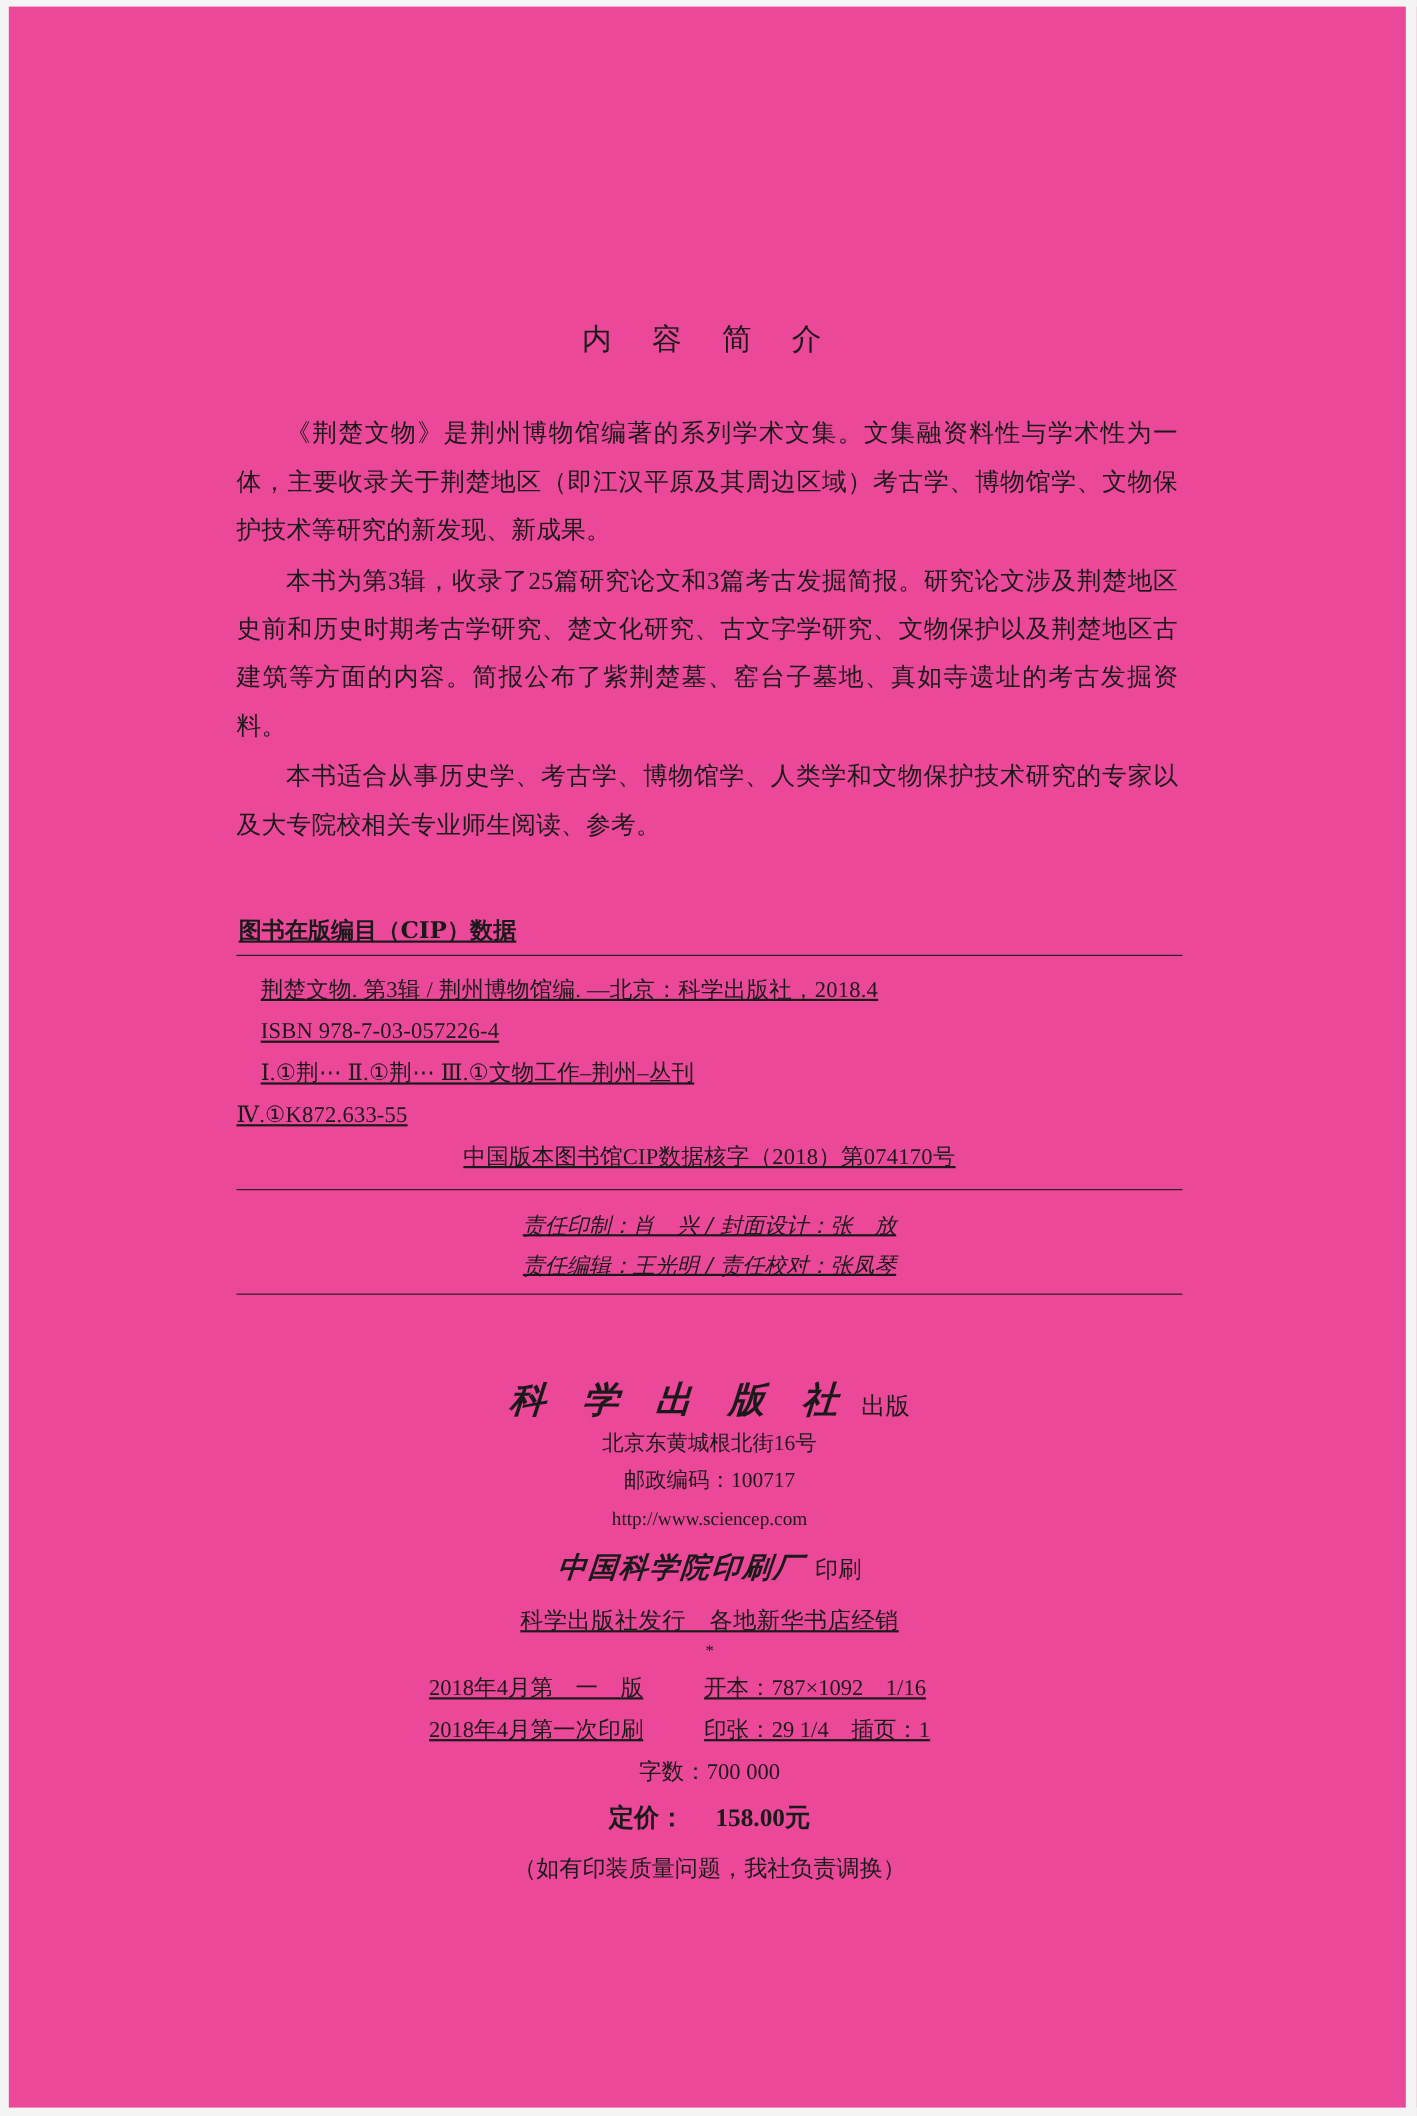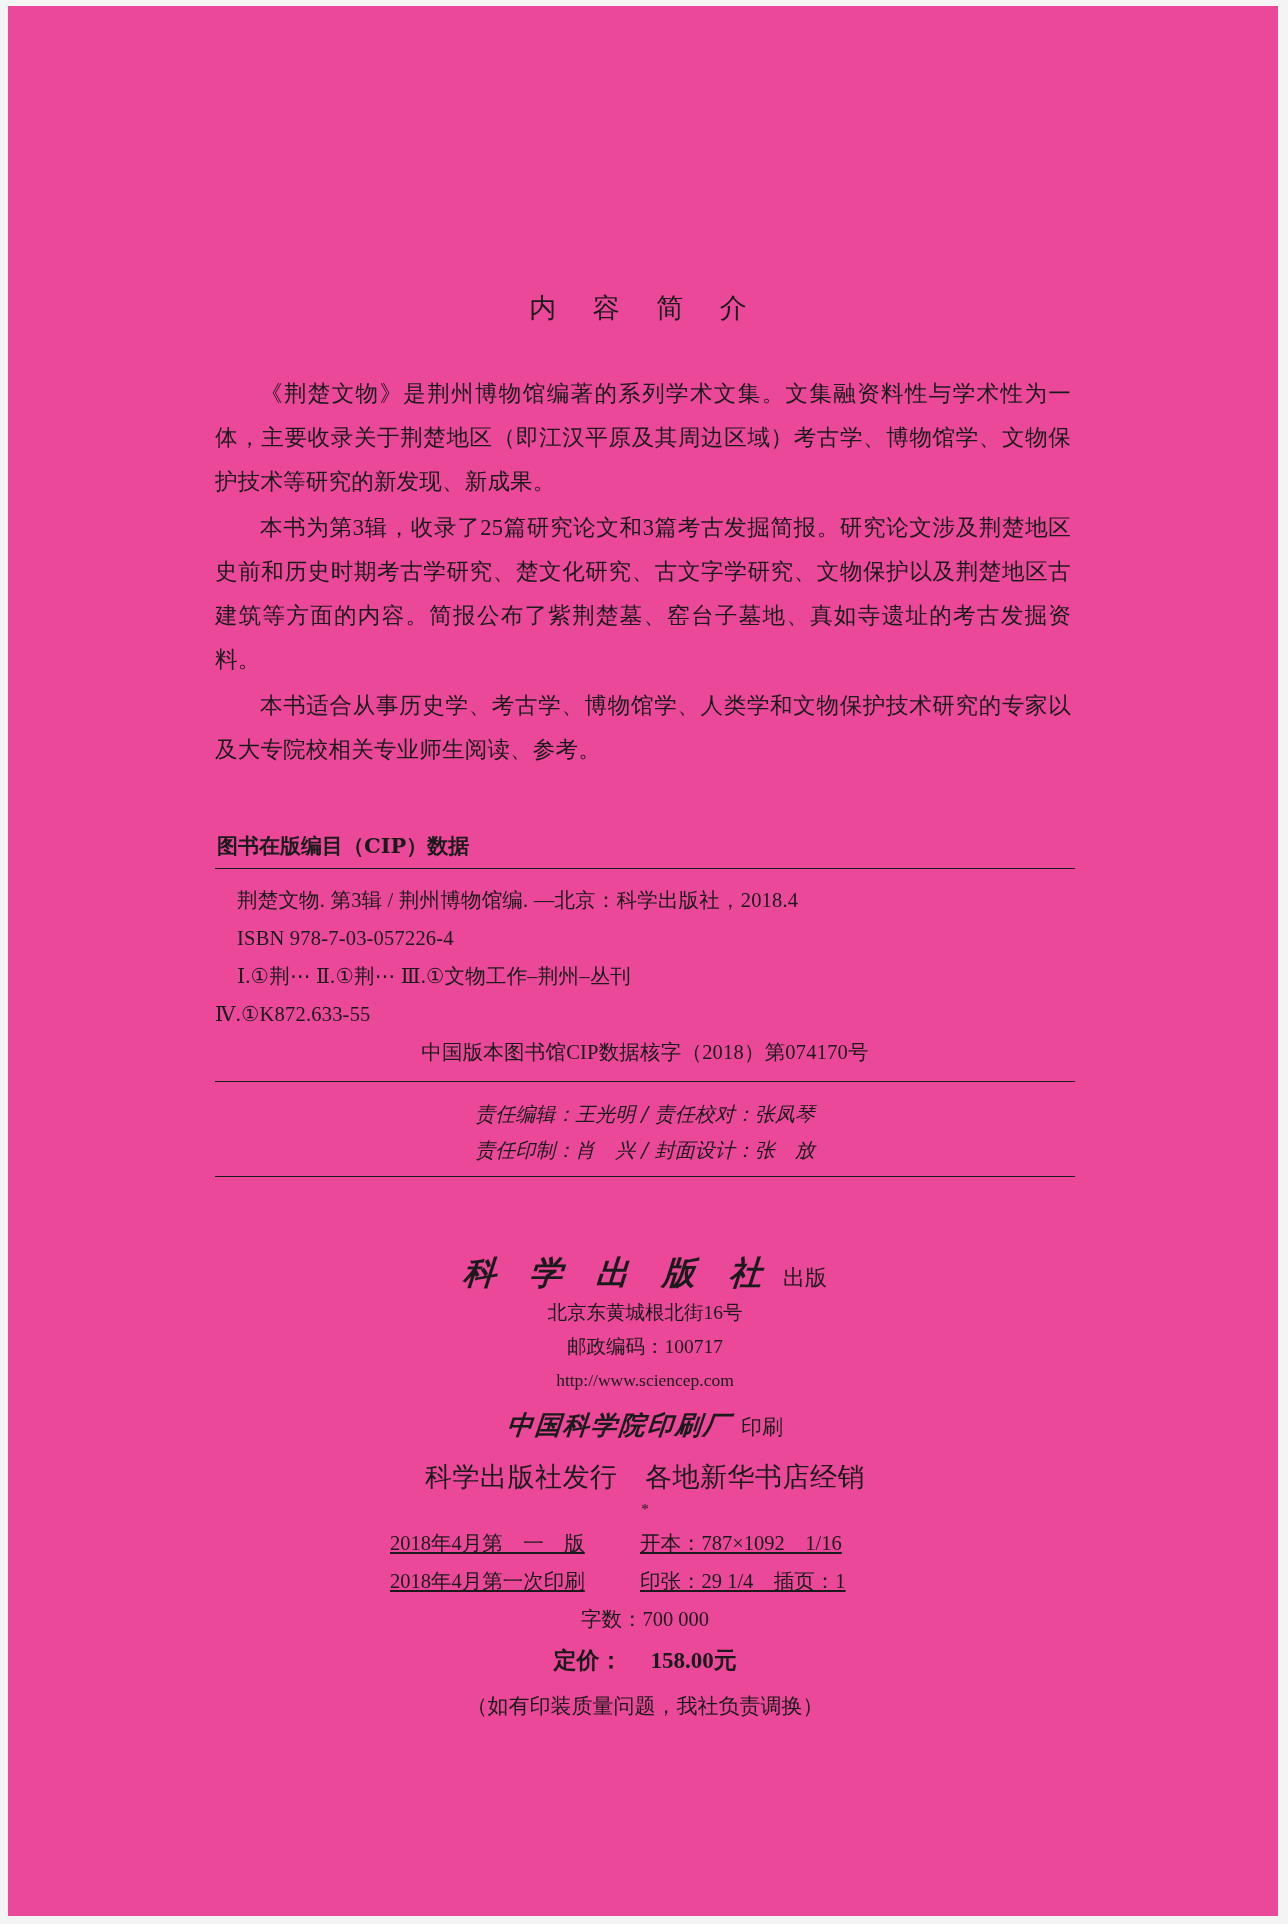--- a/index.html
+++ b/index.html
@@ -52,20 +52,21 @@
     font-size: 22.5px;
     line-height: 44px;
     text-indent: 45px;
     margin: 0 4px 2px 0;
     text-align: justify;
     letter-spacing: 0.2px;
   }
 
   .cip-block {
     margin-top: 60px;
+    text-decoration: underline;
   }
   .cip-head {
     font-size: 21px;
     font-weight: bold;
     padding: 0 0 8px 2px;
     font-family: "DejaVu Serif", "Liberation Serif", serif;
   }
   .rule {
     border-top: 1.6px solid #1a1a1a;
     height: 0;
@@ -136,23 +137,24 @@
     font-size: 26px;
     letter-spacing: 2px;
     font-weight: 600;
     font-style: italic;
     transform: skewX(-5deg);
     font-family: "DejaVu Serif", "Liberation Serif", serif;
   }
   .printer-suffix { font-size: 21px; padding-bottom: 2px; }
 
   .distrib {
-    font-size: 27px;
+    font-size: 21px;
     margin-top: 16px;
     letter-spacing: 0.5px;
+    text-decoration: underline;
   }
   .star {
     font-size: 15px;
     margin-top: 6px;
     letter-spacing: 0;
   }
 
   .specs {
     margin-top: 6px;
   }
@@ -216,22 +218,22 @@
         <div class="cip-line indent">荆楚文物. 第3辑 / 荆州博物馆编. —北京：科学出版社，2018.4</div>
         <div class="cip-line indent">ISBN 978-7-03-057226-4</div>
         <div class="cip-line indent">Ⅰ.①荆⋯  Ⅱ.①荆⋯  Ⅲ.①文物工作–荆州–丛刊</div>
         <div class="cip-line indent2">Ⅳ.①K872.633-55</div>
         <div class="cip-line center">中国版本图书馆CIP数据核字（2018）第074170号</div>
       </div>
 
       <div class="rule"></div>
 
       <div class="credits">
+        <div>责任印制：肖　兴 / 封面设计：张　放</div>
         <div>责任编辑：王光明 / 责任校对：张凤琴</div>
-        <div>责任印制：肖　兴 / 封面设计：张　放</div>
       </div>
 
       <div class="rule"></div>
     </div>
 
     <div class="pub-block">
       <div class="pub-logo-row">
         <span class="pub-logo">科 学 出 版 社</span>
         <span class="pub-logo-suffix">出版</span>
       </div>

